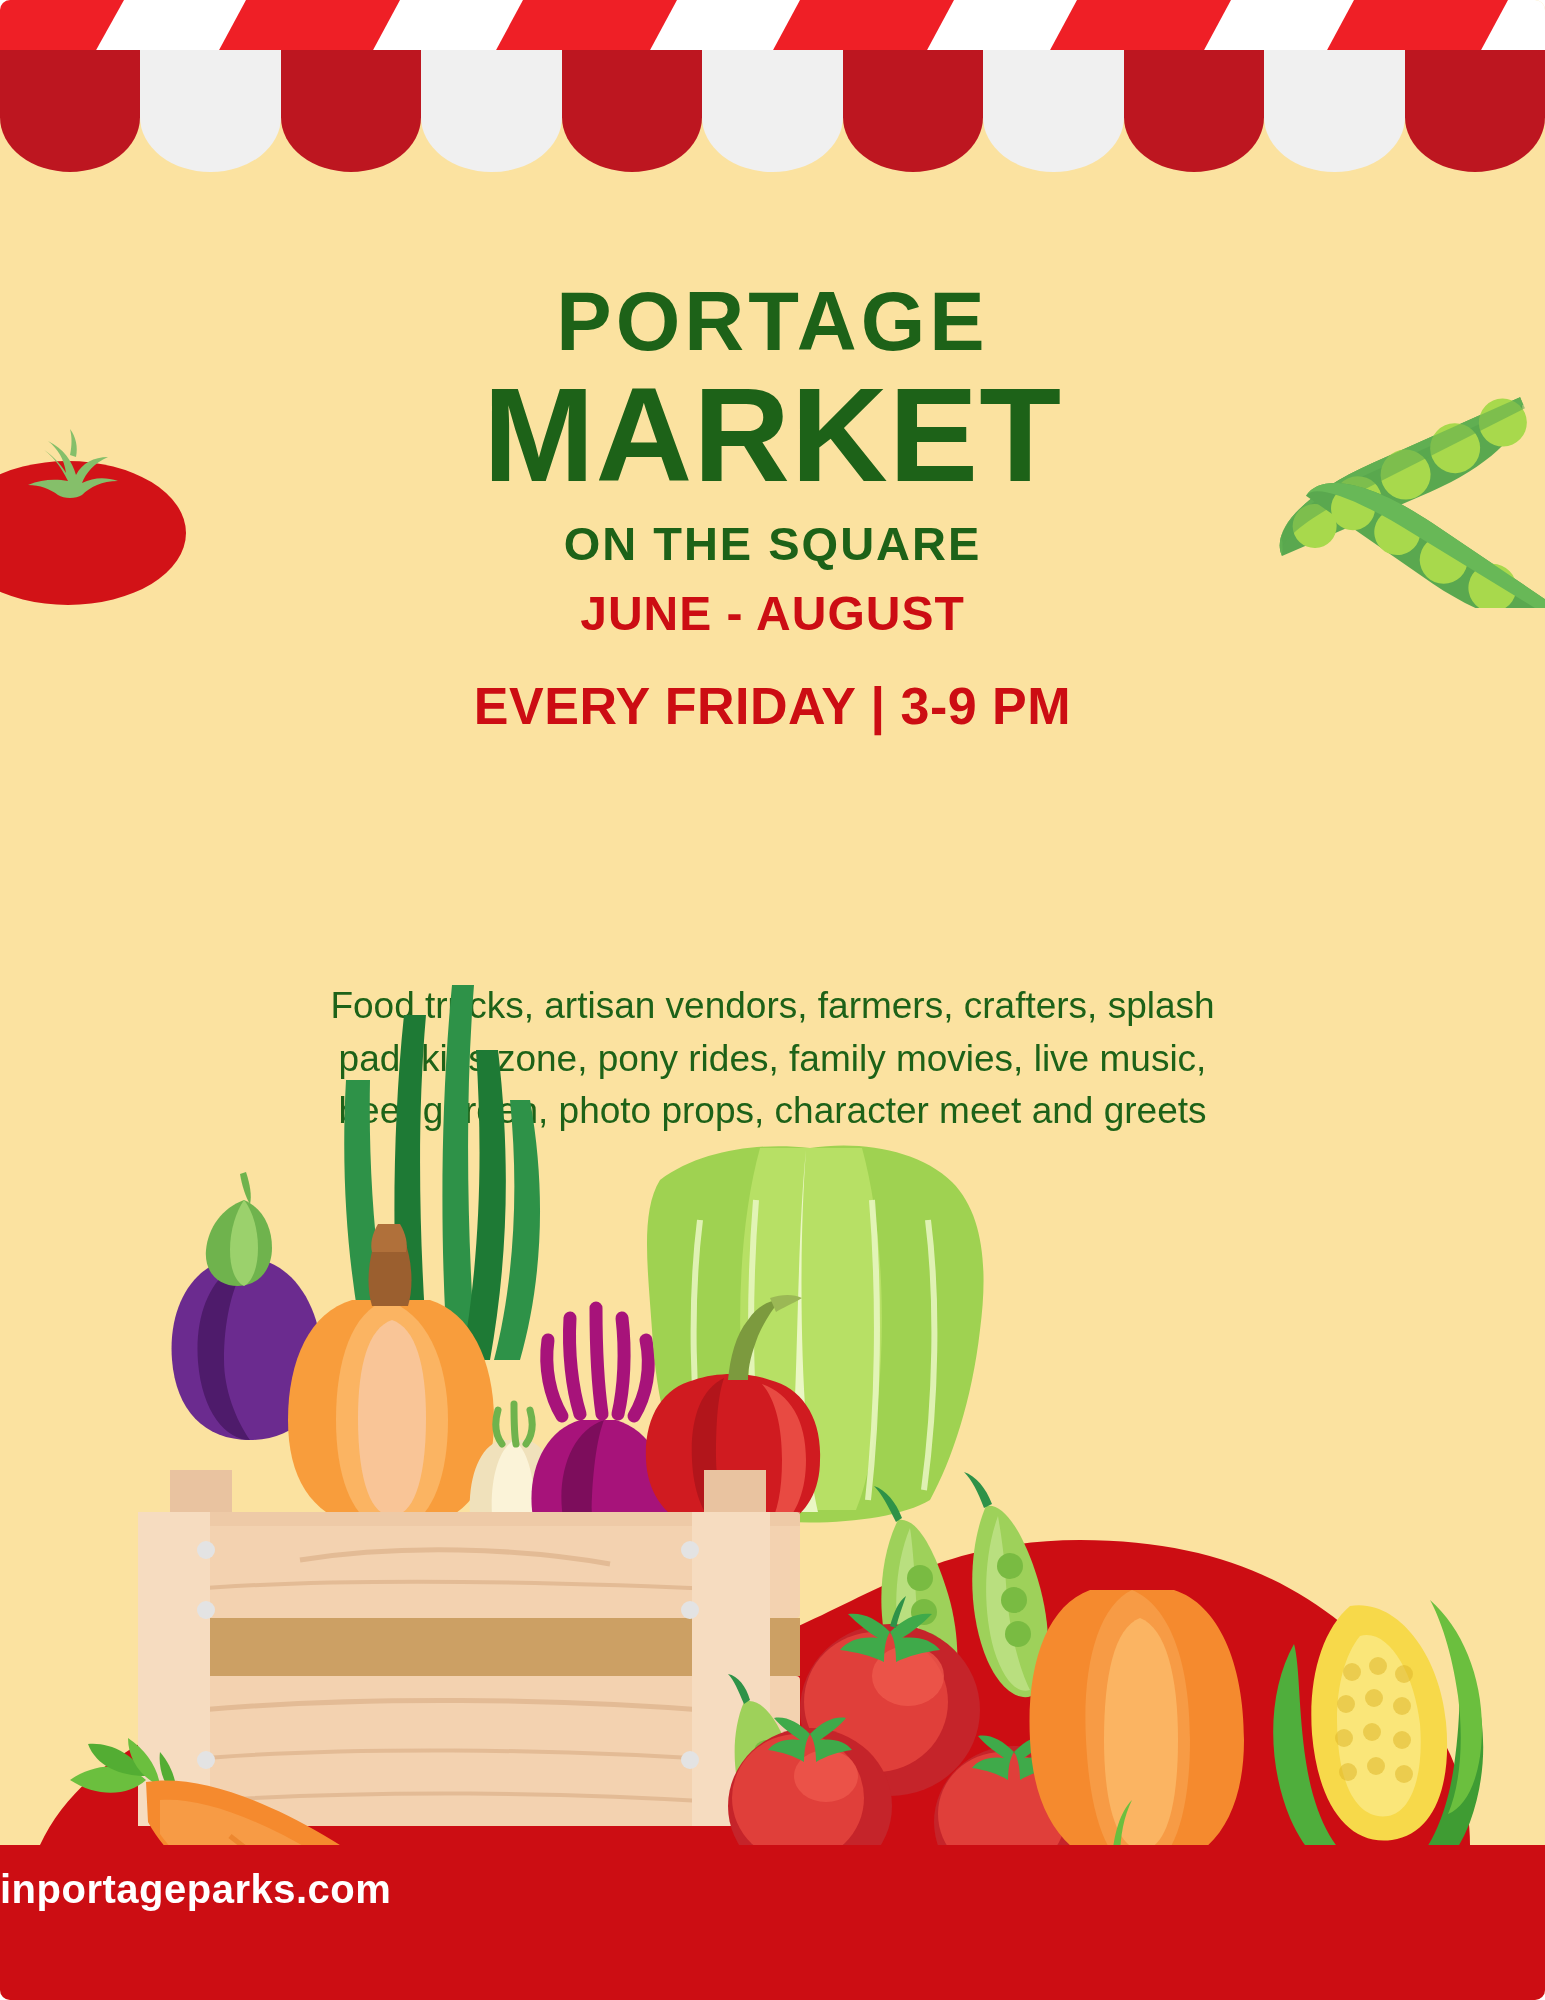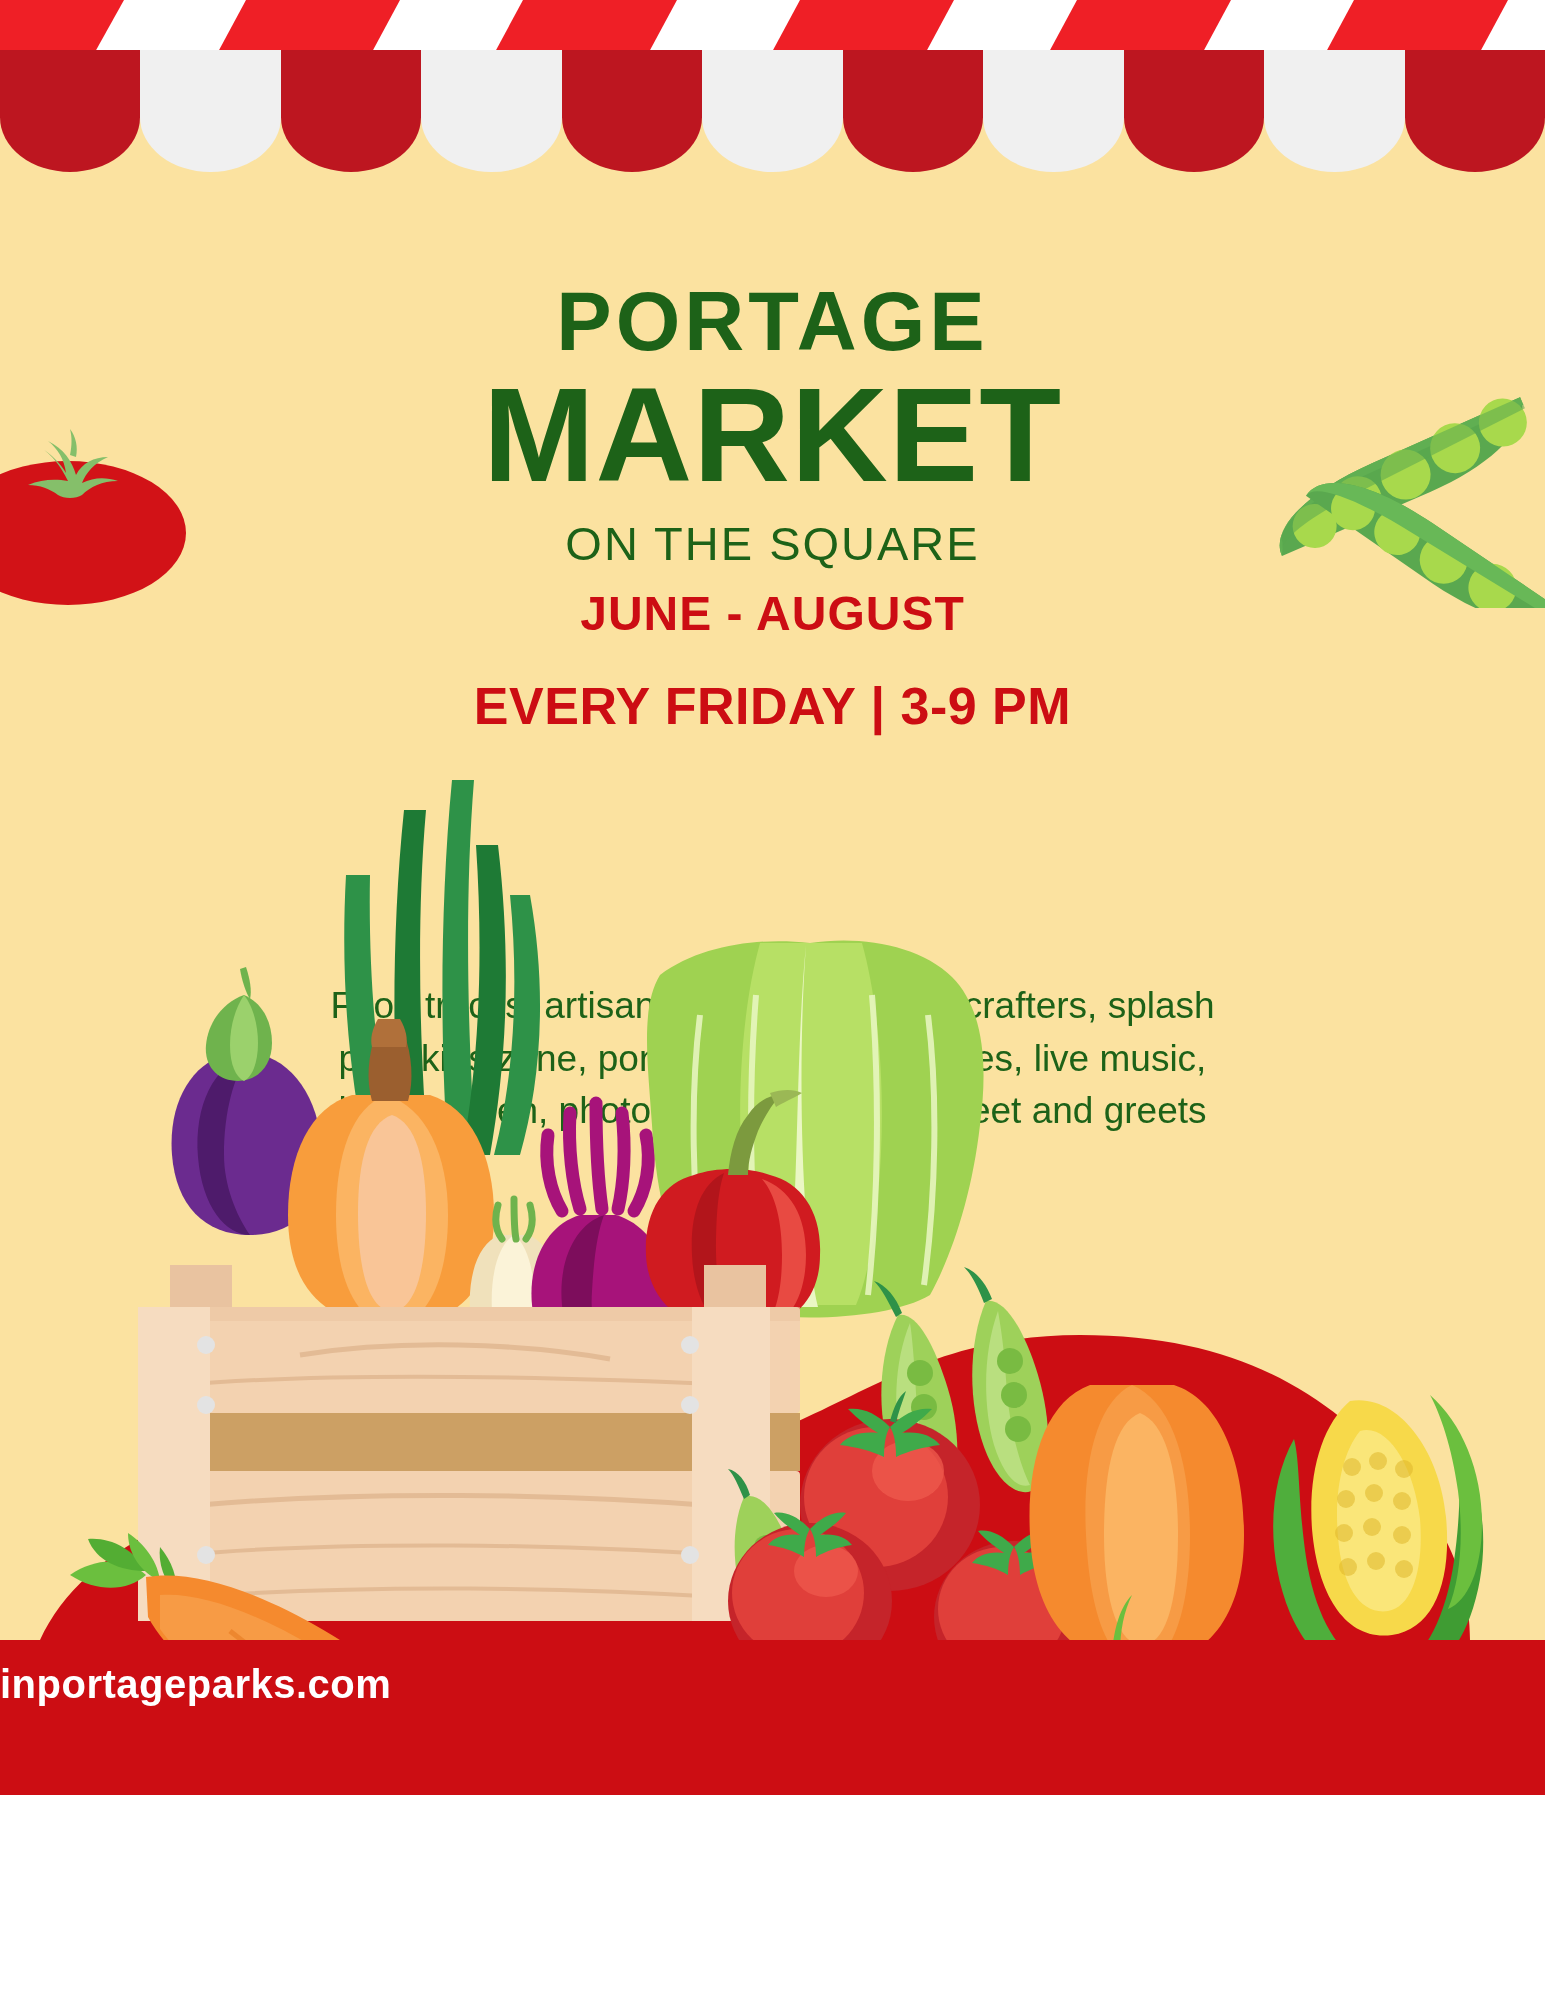--- a/index.html
+++ b/index.html
@@ -3,24 +3,25 @@
 <meta charset="utf-8">
 <style>
   html, body {
     margin: 0;
     padding: 0;
     background: #ffffff;
   }
   #poster {
     position: relative;
     width: 1545px;
-    height: 1795px;
+    height: 2000px;
     background: #fbe2a0;
     overflow: hidden;
     font-family: "Liberation Sans", sans-serif;
+    border-radius: 10px;
   }
 
   
   .awning {
     position: absolute;
     top: 0; left: 0;
     width: 1545px;
     height: 180px;
     overflow: hidden;
   }
@@ -83,21 +84,21 @@
   .t-market {
     font-size: 134px;
     font-weight: 800;
     letter-spacing: 1px;
     color: #1d6218;
     line-height: 1.02;
     margin: 4px 0 0 0;
   }
   .t-square {
     font-size: 47px;
-    font-weight: 400;
+    font-weight: 700;
     letter-spacing: 2px;
     color: #1d6218;
     line-height: 1.0;
     margin: 16px 0 0 0;
   }
   .info-block {
     position: absolute;
     top: 588px;
     left: 0;
     width: 1545px;

